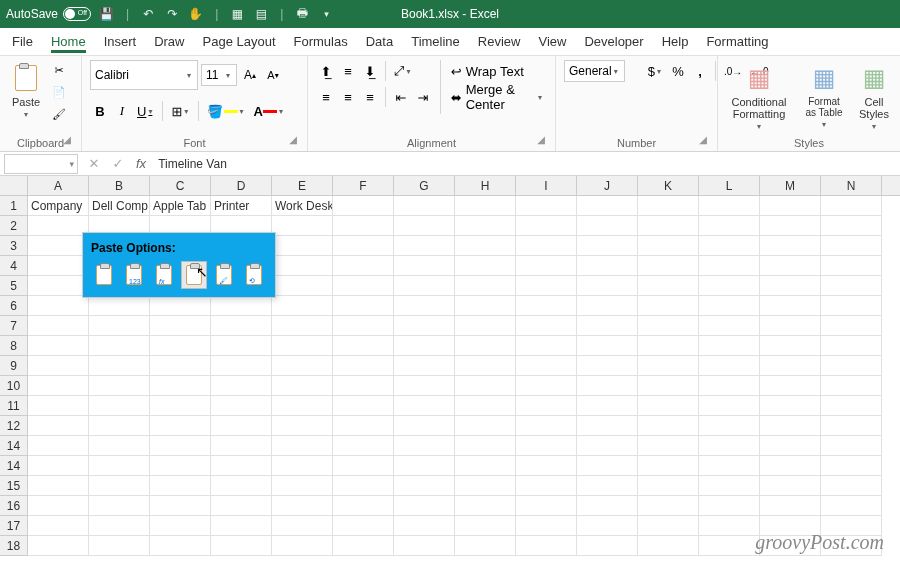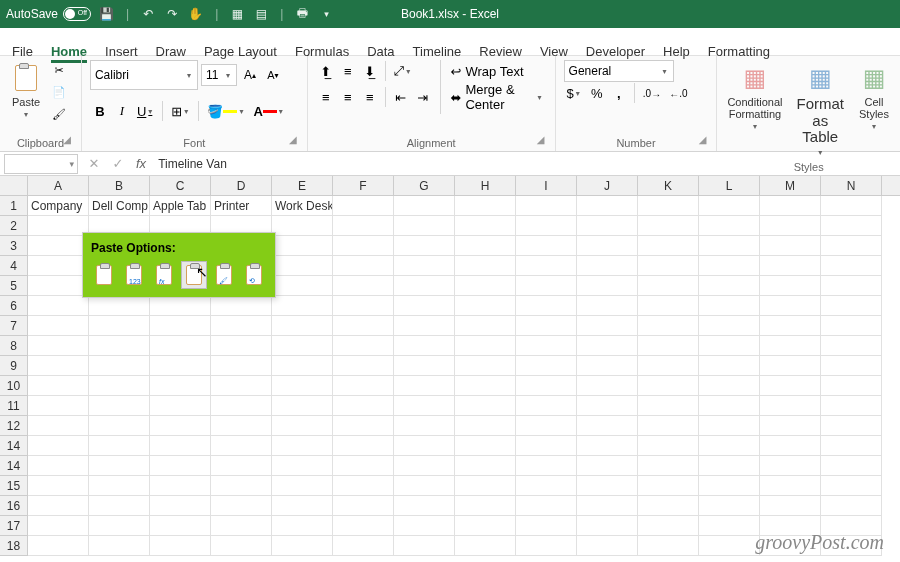--- a/index.html
+++ b/index.html
@@ -5,23 +5,23 @@
 *{margin:0;padding:0;box-sizing:border-box;font-family:"Segoe UI",Arial,sans-serif}
 body{width:900px;height:562px;background:#fff;overflow:hidden;position:relative}
 .titlebar{height:28px;background:#217346;color:#fff;display:flex;align-items:center;font-size:12px;padding:0 6px}
 .autosave{display:flex;align-items:center;gap:5px;margin-right:8px}
 .toggle{width:28px;height:14px;border:1px solid #fff;border-radius:7px;position:relative;display:inline-block}
 .toggle::after{content:"";position:absolute;width:10px;height:10px;background:#fff;border-radius:50%;top:1px;left:1px}
 .qat{display:flex;align-items:center;gap:8px}
 .qat-icon{width:16px;height:16px;display:flex;align-items:center;justify-content:center;opacity:.9}
 .title-center{position:absolute;left:50%;transform:translateX(-50%)}
 .sep{color:rgba(255,255,255,.5);margin:0 3px}
-.menu-tabs{height:28px;background:#fff;display:flex;align-items:flex-start;padding:12px 12px;gap:18px;font-size:13px;border-bottom:1px solid #e1e1e1}
+.menu-tabs{height:28px;background:#fff;display:flex;align-items:center;padding:12px 12px;gap:18px;font-size:13px;border-bottom:1px solid #e1e1e1}
 .tab{color:#333;cursor:pointer;padding:4px 0}
-.tab.active{color:#217346;font-weight:700;border-bottom:3px solid #217346;padding-bottom:1px}
+.tab.active{color:#217346;font-weight:400;border-bottom:3px solid #217346;padding-bottom:1px}
 .ribbon{height:96px;background:#fafafa;display:flex;border-bottom:1px solid #d4d4d4}
 .group{border-right:1px solid #e1e1e1;padding:4px 8px 2px;display:flex;flex-direction:column;justify-content:space-between}
 .group-body{flex:1;display:flex;align-items:flex-start;gap:4px}
 .group-label{text-align:center;font-size:11px;color:#666;padding-top:2px;position:relative}
 .launcher{position:absolute;right:2px;bottom:4px;font-size:10px;color:#999}
 .btn-lg{display:flex;flex-direction:column;align-items:center;gap:2px;padding:2px;cursor:pointer;font-size:11px;color:#333}
 .icon-lg{width:32px;height:32px;display:flex;align-items:center;justify-content:center}
 .btn-col{display:flex;flex-direction:column;gap:2px}
 .btn-sm{width:22px;height:20px;display:flex;align-items:center;justify-content:center;cursor:pointer;font-size:11px}
 .font-row{display:flex;gap:3px;align-items:center;margin-bottom:6px}
@@ -43,21 +43,21 @@
 .fb-input{flex:1;font-size:12px;padding:0 6px;color:#333}
 .grid-area{position:relative;height:386px;overflow:hidden}
 .corner{position:absolute;top:0;left:0;width:28px;height:20px;background:#f0f0f0;border-right:1px solid #ccc;border-bottom:1px solid #ccc}
 .col-headers{position:absolute;top:0;left:28px;right:0;height:20px;display:flex;background:#f0f0f0;border-bottom:1px solid #ccc}
 .col-h{width:61px;border-right:1px solid #ccc;text-align:center;font-size:12px;color:#333;line-height:20px}
 .row-headers{position:absolute;top:20px;left:0;width:28px;background:#f0f0f0;border-right:1px solid #ccc}
 .row-h{height:20px;border-bottom:1px solid #ccc;text-align:center;font-size:12px;color:#333;line-height:20px}
 .cells{position:absolute;top:20px;left:28px;right:0}
 .row{display:flex;height:20px}
 .cell{width:61px;height:20px;border-right:1px solid #e1e1e1;border-bottom:1px solid #e1e1e1;font-size:12px;padding:0 3px;line-height:20px;overflow:hidden;white-space:nowrap;color:#333}
-.paste-pop{position:absolute;top:56px;left:82px;background:#84cc16;border:1px solid #ccc;box-shadow:2px 2px 6px rgba(0,0,0,.15);padding:8px;z-index:10}
+.paste-pop{position:absolute;top:56px;left:82px;background:#0ea5e9;border:1px solid #ccc;box-shadow:2px 2px 6px rgba(0,0,0,.15);padding:8px;z-index:10}
 .paste-title{font-size:12px;font-weight:bold;margin-bottom:6px}
 .paste-icons{display:flex;gap:4px}
 .paste-opt{width:26px;height:28px;display:flex;align-items:center;justify-content:center;cursor:pointer;position:relative}
 .paste-opt.hover{background:#e8e8e8;border:1px solid #bbb}
 .clip{width:16px;height:20px;border:1.5px solid #d4a05c;border-radius:2px;position:relative;background:#fff}
 .clip::before{content:"";position:absolute;top:-3px;left:3px;width:8px;height:4px;border:1.5px solid #888;border-radius:2px 2px 0 0;background:#ddd}
 .clip-lbl{position:absolute;bottom:-1px;left:2px;font-size:7px;color:#06c}
 .cursor{position:absolute;top:2px;left:14px;font-size:14px;color:#000;pointer-events:none}
 .watermark{position:absolute;bottom:8px;right:16px;font-size:20px;color:#888;font-style:italic;font-family:Georgia,serif}
 .color-bar{display:inline-block;width:14px;height:3px;vertical-align:bottom}
@@ -189,21 +189,21 @@
             <span>⬌</span>
             <span>Merge &amp; Center</span>
             <span class="dd">▾</span>
           </div>
       </div>
     </div>
     <div class="group-label"><span>Alignment</span><span class="launcher">◢</span></div>
   </div>
 
   <div class="group" style="width:162px">
-    <div class="group-body" style="flex-direction:column;gap:0">
+    <div class="group-body" style="flex-direction:row;gap:20px">
       <div class="num-sel">
           <span>General</span>
           <span class="dd">▾</span>
         </div>
       <div class="btn-row">
         <span class="rbtn">$<span class="dd">▾</span></span>
         <span class="rbtn">%</span>
         <span class="rbtn" style="font-weight:bold">,</span>
         <span class="vdiv"></span>
         <span class="rbtn" style="font-size:10px">.0→</span>
@@ -215,21 +215,21 @@
 
   <div class="group" style="flex:1;border-right:none">
     <div class="group-body" style="justify-content:center;gap:10px">
       <div class="btn-lg">
         <div class="icon-lg" style="font-size:24px;color:#e8a0a0">▦</div>
         <span style="font-size:11px;line-height:1.1;text-align:center">Conditional Formatting</span>
           <span class="dd">▾</span>
       </div>
       <div class="btn-lg">
         <div class="icon-lg" style="font-size:24px;color:#8cb4d8">▦</div>
-        <span style="font-size:15px;line-height:1.1;text-align:center">Format as Table</span>
+        <span style="font-size:10px;line-height:1.1;text-align:center">Format as Table</span>
           <span class="dd">▾</span>
       </div>
       <div class="btn-lg">
         <div class="icon-lg" style="font-size:24px;color:#9cc49c">▦</div>
         <span style="font-size:11px;line-height:1.1;text-align:center">Cell Styles</span>
           <span class="dd">▾</span>
       </div>
     </div>
     <div class="group-label"><span>Styles</span></div>
   </div>

